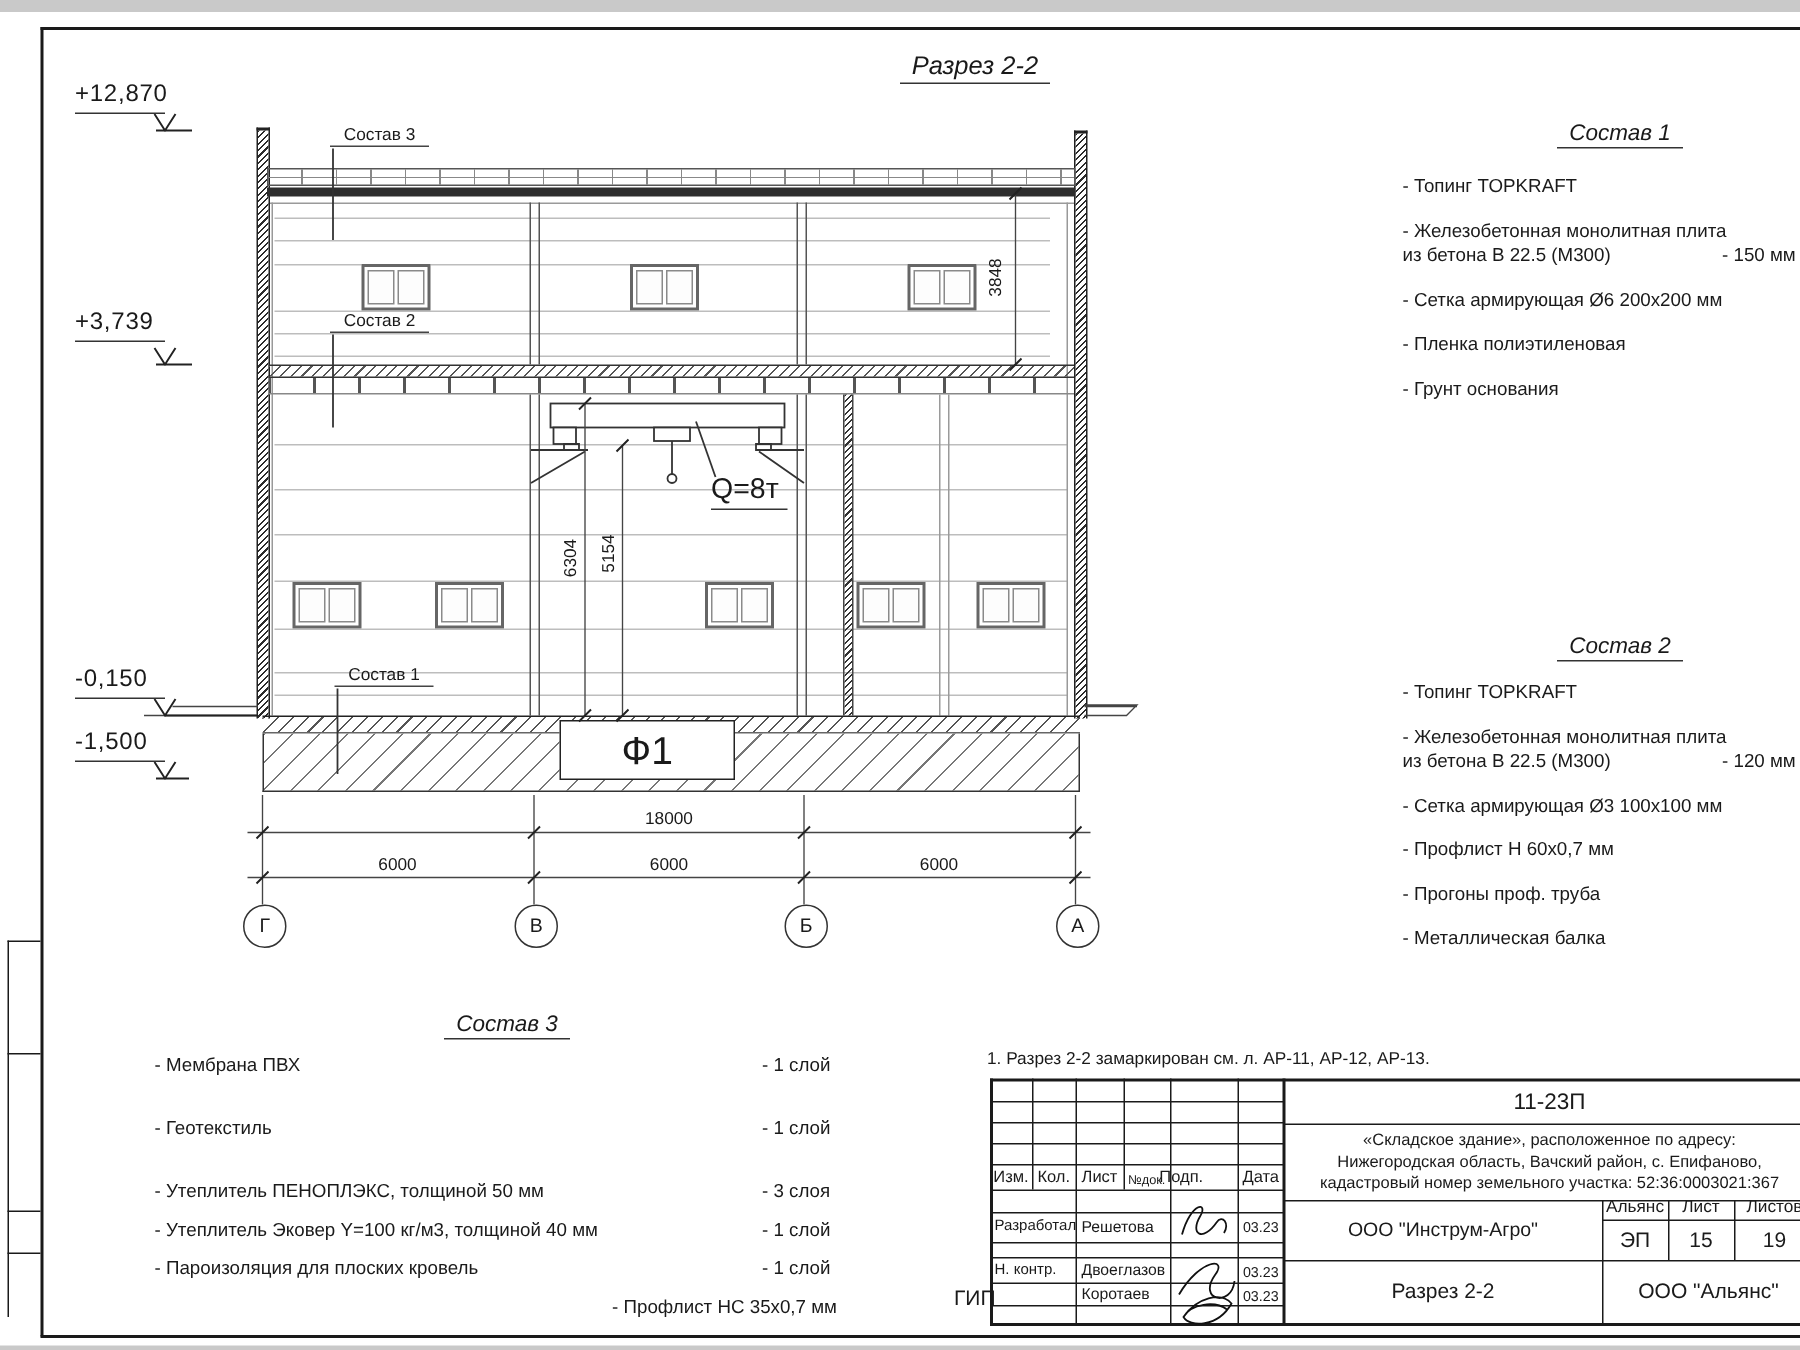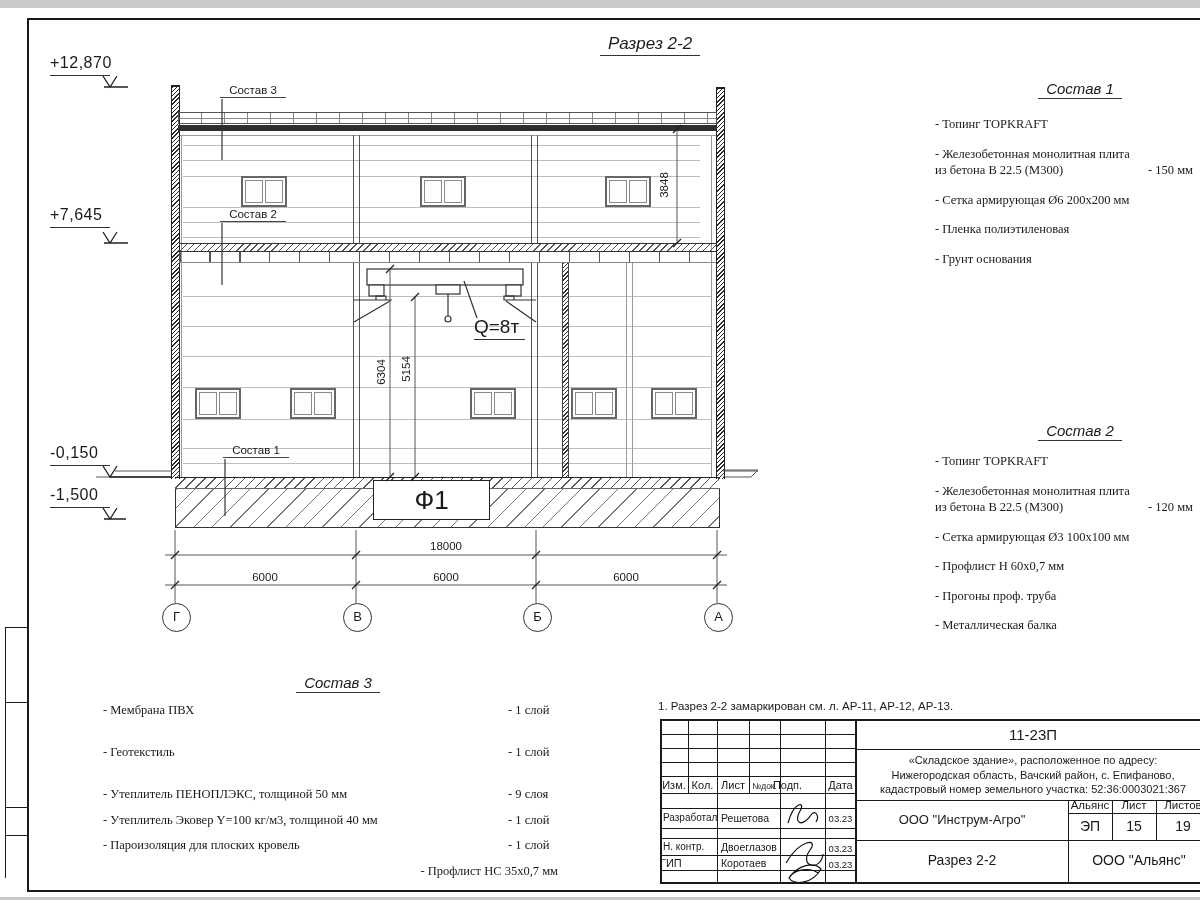--- a/index.html
+++ b/index.html
@@ -18,21 +18,21 @@
   .callout{position:absolute;width:66px;text-align:center;font-size:11.5px;
            border-bottom:1px solid #444;padding-bottom:1px;z-index:6;}
   .elev{position:absolute;left:50px;width:60px;font-size:16px;border-bottom:1px solid #333;
         padding-bottom:3px;z-index:6;letter-spacing:.5px;}
   .dimtxt{position:absolute;font-size:11.5px;text-align:center;z-index:6;}
   .rot{transform:rotate(-90deg);}
   .bubble{position:absolute;width:27px;height:27px;border:1.2px solid #333;border-radius:50%;
           text-align:center;line-height:26px;font-size:13px;background:#fff;z-index:6;}
   .ititle{font-style:italic;font-size:15px;border-bottom:1px solid #333;padding:0 8px 1px;display:inline-block;}
   .lst{position:absolute;font-size:12.5px;line-height:16.5px;z-index:6;}
-  .lst .it{position:relative;margin-bottom:13px;white-space:pre-line;font-family:Liberation Serif, serif;}
+  .lst .it{position:relative;margin-bottom:13px;white-space:pre-line;}
   .lst .val{position:absolute;bottom:0;white-space:nowrap;}
   .tbt{position:absolute;z-index:7;}
   .ctr{text-align:center;}
 </style>
 </head>
 <body>
 
 <div id="sheet"></div>
 
 <div class="ln" style="left:27px;top:18px;width:1173px;height:1.5px;"></div>
@@ -171,21 +171,21 @@
       <path d="M103,232 L110,243 L117,232 M104,243 H128"></path>
       <path d="M103,466 L110,477 L117,466 M110,477 H172"></path>
       <path d="M103,508 L110,519 L117,508 M104,519 H126"></path>
     </g>
   </svg>
 
   <div class="abs ctr" style="left:500px;top:34px;width:300px;z-index:6;">
     <span class="ititle" style="font-size:17px;">Разрез 2-2</span>
   </div>
   <div class="elev" style="top:54px;">+12,870</div>
-  <div class="elev" style="top:206px;">+7,645</div>
+  <div class="elev" style="top:206px;">+3,739</div>
   <div class="elev" style="top:444px;">-0,150</div>
   <div class="elev" style="top:486px;">-1,500</div>
 
   <div class="callout" style="left:220px;top:84px;">Состав 3</div>
   <div class="callout" style="left:220px;top:208px;">Состав 2</div>
   <div class="callout" style="left:223px;top:444px;">Состав 1</div>
 
   <div class="abs" style="left:474px;top:316px;font-size:19px;border-bottom:1.2px solid #333;padding:0 6px 1px 0;z-index:6;">Q=8т</div>
 
   <div class="dimtxt rot" style="left:351px;top:366px;width:60px;">6304</div>
@@ -226,21 +226,21 @@
   <div class="it">- Прогоны проф. труба</div>
   <div class="it">- Металлическая балка</div>
 </div>
 
 <div class="abs ctr" style="left:258px;top:674px;width:160px;z-index:6;">
   <span class="ititle">Состав 3</span>
 </div>
 <div class="lst" style="left:103px;top:702px;width:455px;line-height:16px;">
   <div class="it" style="margin-bottom:26px;"><span>- Мембрана ПВХ</span><span class="val" style="left:405px;">- 1 слой</span></div>
   <div class="it" style="margin-bottom:26px;"><span>- Геотекстиль</span><span class="val" style="left:405px;">- 1 слой</span></div>
-  <div class="it" style="margin-bottom:9.5px;"><span>- Утеплитель ПЕНОПЛЭКС, толщиной 50 мм</span><span class="val" style="left:405px;">- 9 слоя</span></div>
+  <div class="it" style="margin-bottom:9.5px;"><span>- Утеплитель ПЕНОПЛЭКС, толщиной 50 мм</span><span class="val" style="left:405px;">- 3 слоя</span></div>
   <div class="it" style="margin-bottom:9.5px;"><span>- Утеплитель Эковер Y=100 кг/м3, толщиной 40 мм</span><span class="val" style="left:405px;">- 1 слой</span></div>
   <div class="it" style="margin-bottom:9.5px;"><span>- Пароизоляция для плоских кровель</span><span class="val" style="left:405px;">- 1 слой</span></div>
   <div class="it" style="margin-bottom:9.5px;text-align:right;">- Профлист НС 35х0,7 мм</div>
 </div>
 
 <div class="abs" style="left:658px;top:700px;font-size:11.5px;z-index:6;">1. Разрез 2-2 замаркирован см. л. АР-11, АР-12, АР-13.</div>
 
 <div class="ln" style="left:660px;top:719px;width:550px;height:1.5px;"></div>
 <div class="ln" style="left:660px;top:882px;width:550px;height:1.5px;"></div>
 <div class="ln" style="left:660px;top:719px;width:1.5px;height:164px;"></div>
@@ -282,21 +282,21 @@
 <div class="tbt ctr" style="left:749px;top:781px;width:31px;font-size:8.5px;">№док.</div>
 <div class="tbt ctr" style="left:765px;top:779px;width:45px;font-size:11px;">Подп.</div>
 <div class="tbt ctr" style="left:825px;top:779px;width:31px;font-size:11px;">Дата</div>
 
 <div class="tbt" style="left:663px;top:812px;font-size:10px;">Разработал</div>
 <div class="tbt" style="left:721px;top:812px;font-size:10.5px;">Решетова</div>
 <div class="tbt ctr" style="left:825px;top:813px;width:31px;font-size:9.5px;">03.23</div>
 <div class="tbt" style="left:663px;top:841px;font-size:10px;">Н. контр.</div>
 <div class="tbt" style="left:721px;top:841px;font-size:10.5px;">Двоеглазов</div>
 <div class="tbt ctr" style="left:825px;top:843px;width:31px;font-size:9.5px;">03.23</div>
-<div class="tbt" style="left:660px;top:857px;font-size:11px;">ГИП</div>
+<div class="tbt" style="left:636px;top:857px;font-size:14px;">ГИП</div>
 <div class="tbt" style="left:721px;top:857px;font-size:10.5px;">Коротаев</div>
 <div class="tbt ctr" style="left:825px;top:859px;width:31px;font-size:9.5px;">03.23</div>
 
 <div class="tbt ctr" style="left:856px;top:812px;width:212px;font-size:13px;">ООО "Инструм-Агро"</div>
 <div class="tbt ctr" style="left:1068px;top:799px;width:44px;font-size:11.5px;">Альянс</div>
 <div class="tbt ctr" style="left:1112px;top:799px;width:44px;font-size:11.5px;">Лист</div>
 <div class="tbt ctr" style="left:1156px;top:799px;width:54px;font-size:11.5px;">Листов</div>
 <div class="tbt ctr" style="left:1068px;top:818px;width:44px;font-size:14px;">ЭП</div>
 <div class="tbt ctr" style="left:1112px;top:818px;width:44px;font-size:14px;">15</div>
 <div class="tbt ctr" style="left:1156px;top:818px;width:54px;font-size:14px;">19</div>

